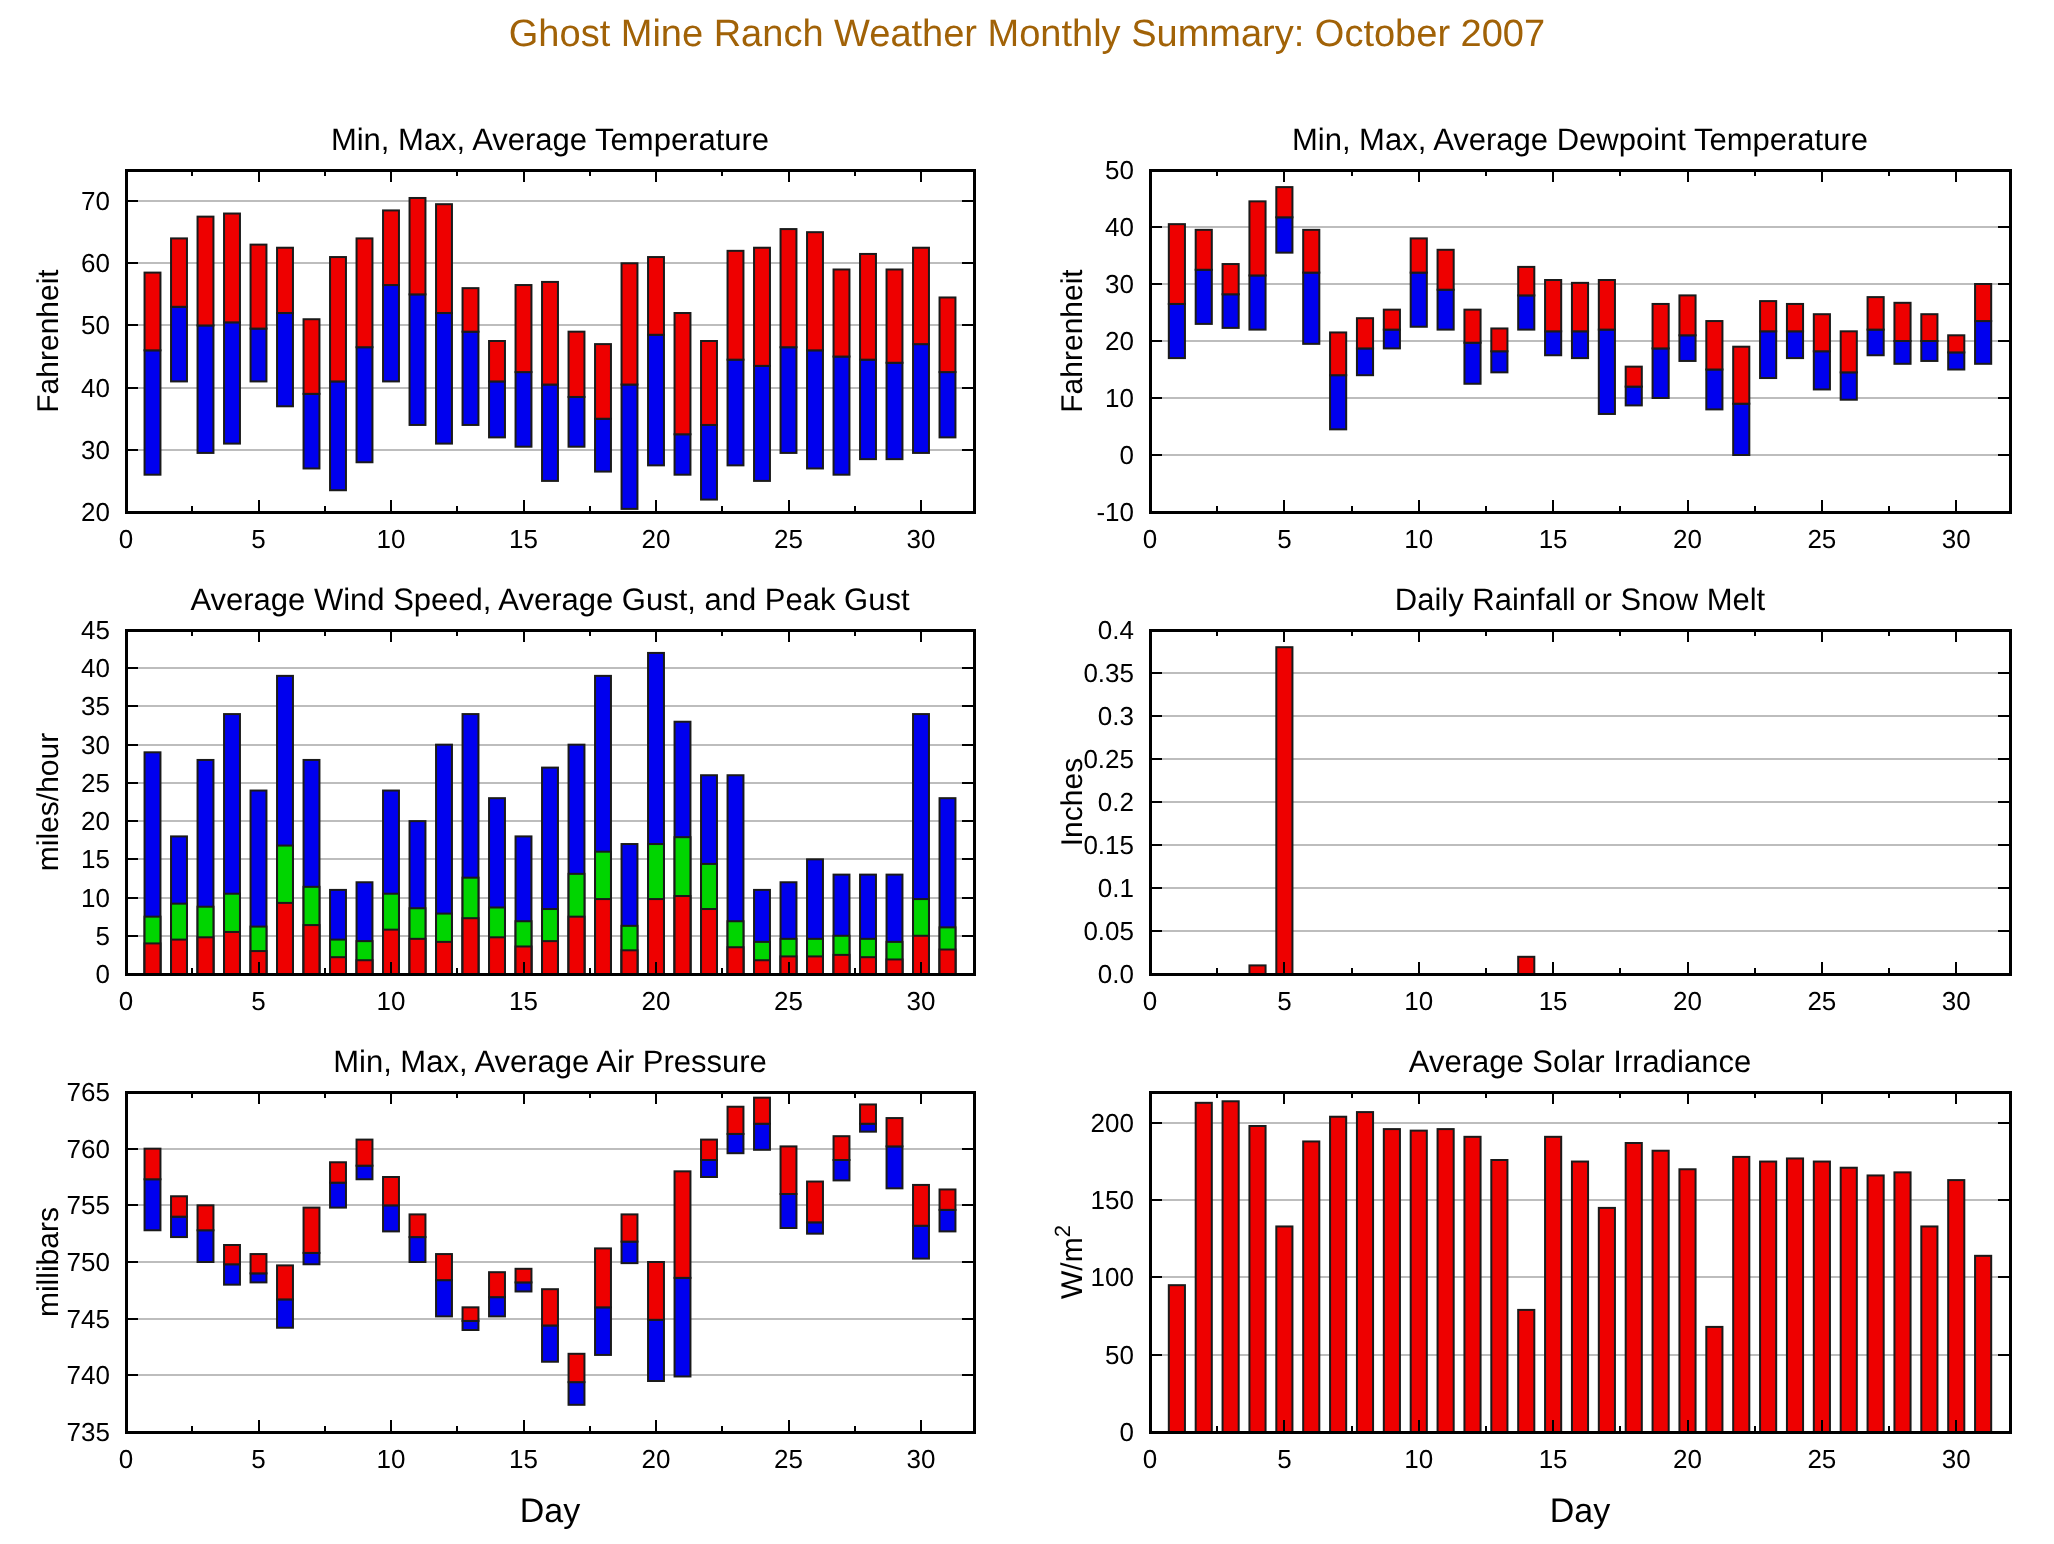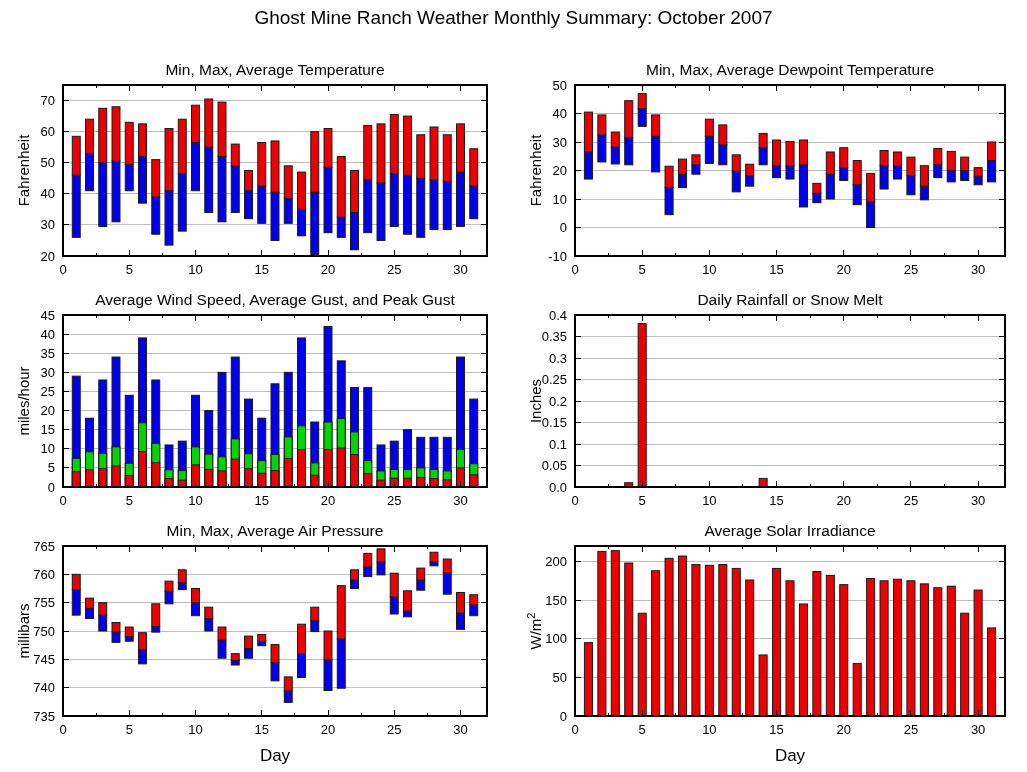--- a/index.html
+++ b/index.html
@@ -1,19 +1,19 @@
 <!DOCTYPE html>
 <html><head>
 <meta charset="utf-8">
 <style>
   html,body{margin:0;padding:0;background:#ffffff;}
   .page{position:relative;width:1027px;height:772px;background:#ffffff;overflow:hidden;
         font-family:"Liberation Sans", sans-serif;}
   .main-title{position:absolute;top:7px;left:0;width:100%;text-align:center;
-              font-size:19px;color:#000000;}
+              font-size:19px;color:#a16207;}
   #charts-svg{position:absolute;top:0;left:0;}
 </style>
 </head>
 <body>
 
 <div class="page">
   <svg id="charts-svg" width="1027" height="772">
       <g>
         <g stroke="#bdbdbd" stroke-width="1" shape-rendering="crispEdges">
           <line x1="63" x2="487" y1="224.9090909090909" y2="224.9090909090909"></line>

